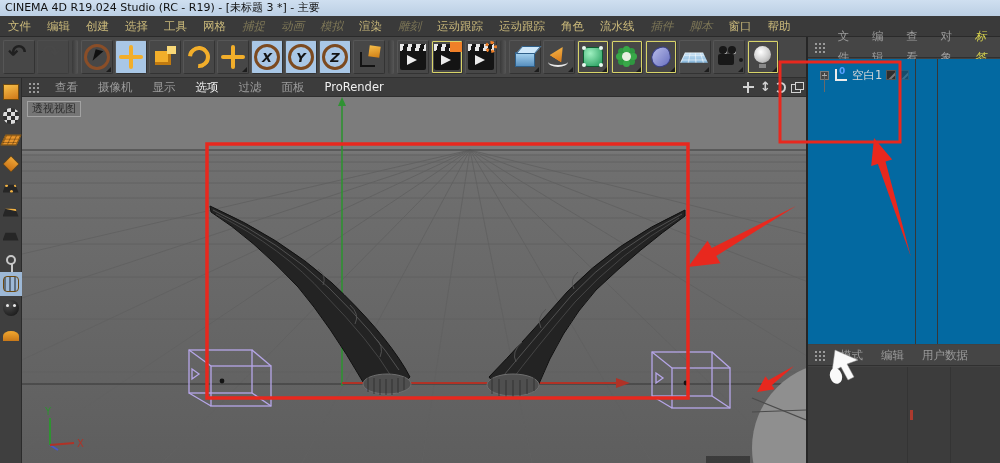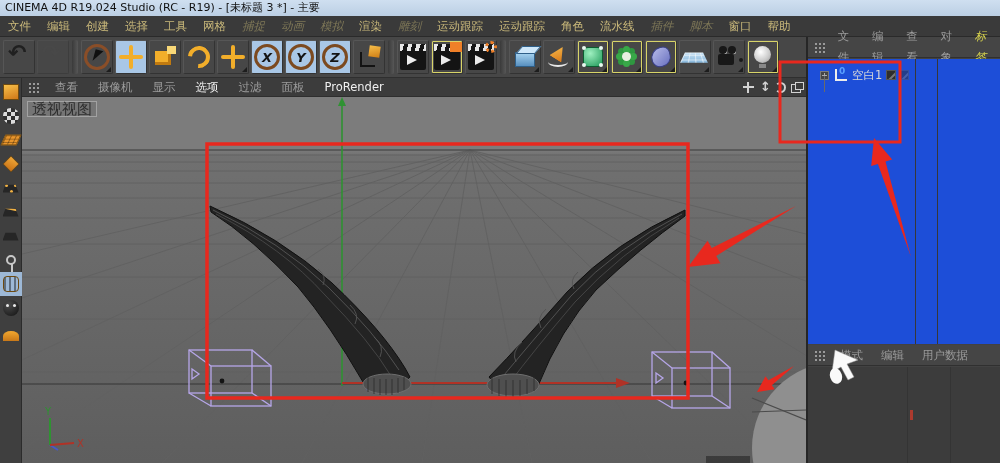--- a/index.html
+++ b/index.html
@@ -111,29 +111,29 @@
   .vp-nav{position:absolute;right:2px;top:2px;display:flex;}
   .vpnav-btn{width:15px;height:15px;position:relative;margin-left:1px;}
   .pan-icon::before{content:"";position:absolute;left:6px;top:2px;width:2px;height:11px;background:#d2d2d2;}
   .pan-icon::after{content:"";position:absolute;left:2px;top:6px;width:11px;height:2px;background:#d2d2d2;}
   .zoom-icon::before{content:"↕";position:absolute;left:3px;top:-1px;font-size:13px;color:#d2d2d2;font-weight:700;}
   .rotateview-icon::before{content:"";position:absolute;inset:2px;border:2px solid #d2d2d2;border-radius:50%;border-left-color:transparent;}
   .maximize-icon::before{content:"";position:absolute;left:2px;top:4px;width:8px;height:7px;border:1.5px solid #d2d2d2;}
   .maximize-icon::after{content:"";position:absolute;left:6px;top:2px;width:7px;height:6px;border:1.5px solid #d2d2d2;background:#3c3c3c;}
   .vp-canvas{position:absolute;left:0;top:19px;width:784px;height:366px;overflow:hidden;
     background:linear-gradient(#7c7c7c 0,#7c7c7c 52px,#707070 60px,#5e5e5e 100%);}
-  .view-label{position:absolute;left:5px;top:4px;font-size:15px;color:#2e2e2e;background:#757575;
+  .view-label{position:absolute;left:5px;top:4px;font-size:11px;color:#2e2e2e;background:#757575;
     border:1px solid #a2a2a2;padding:0 4px;line-height:14px;}
 
   
   .right-panel{position:absolute;left:806px;top:37px;width:194px;height:426px;background:#424242;border-left:2px solid #262626;}
   .pmenu{height:21px;display:flex;align-items:center;background:#454545;border-bottom:1px solid #303030;}
   .pmenu .mitem{padding:0 9px;font-size:11.5px;color:#9c9c9c;line-height:21px;}
   .pmenu .mitem.active{color:#d8d44e;font-style:italic;}
-  .om-list{position:absolute;left:0;top:22px;width:100%;height:285px;background:#1d4ed8;}
+  .om-list{position:absolute;left:0;top:22px;width:100%;height:285px;background:#0369a1;}
   .om-row{position:absolute;left:0;width:100%;height:18px;display:flex;align-items:center;}
   .expand-icon{width:9px;height:9px;margin-left:12px;border:1px solid #7a7a7a;background:
     linear-gradient(#aaa,#aaa) center/5px 1px no-repeat,
     linear-gradient(#aaa,#aaa) center/1px 5px no-repeat,#454545;}
   .null-obj-icon{width:12px;height:12px;margin-left:6px;border-left:2px solid #ececec;border-bottom:2px solid #ececec;position:relative;}
   .null-obj-icon::after{content:"0";position:absolute;left:2px;top:-3px;font-size:9px;font-weight:700;color:#5aa0ff;}
   .om-label{margin-left:5px;font-size:11.5px;color:#d8d8d8;flex:0 0 auto;}
   .layer-toggles{position:absolute;left:78px;top:4px;display:flex;}
   .layer-toggle{width:10px;height:10px;background:#2e2e2e;border:1px solid #565656;position:relative;overflow:hidden;margin-right:3px;}
   .layer-toggle::after{content:"";position:absolute;left:-3px;top:4px;width:18px;height:2px;background:#787878;transform:rotate(-45deg);}

